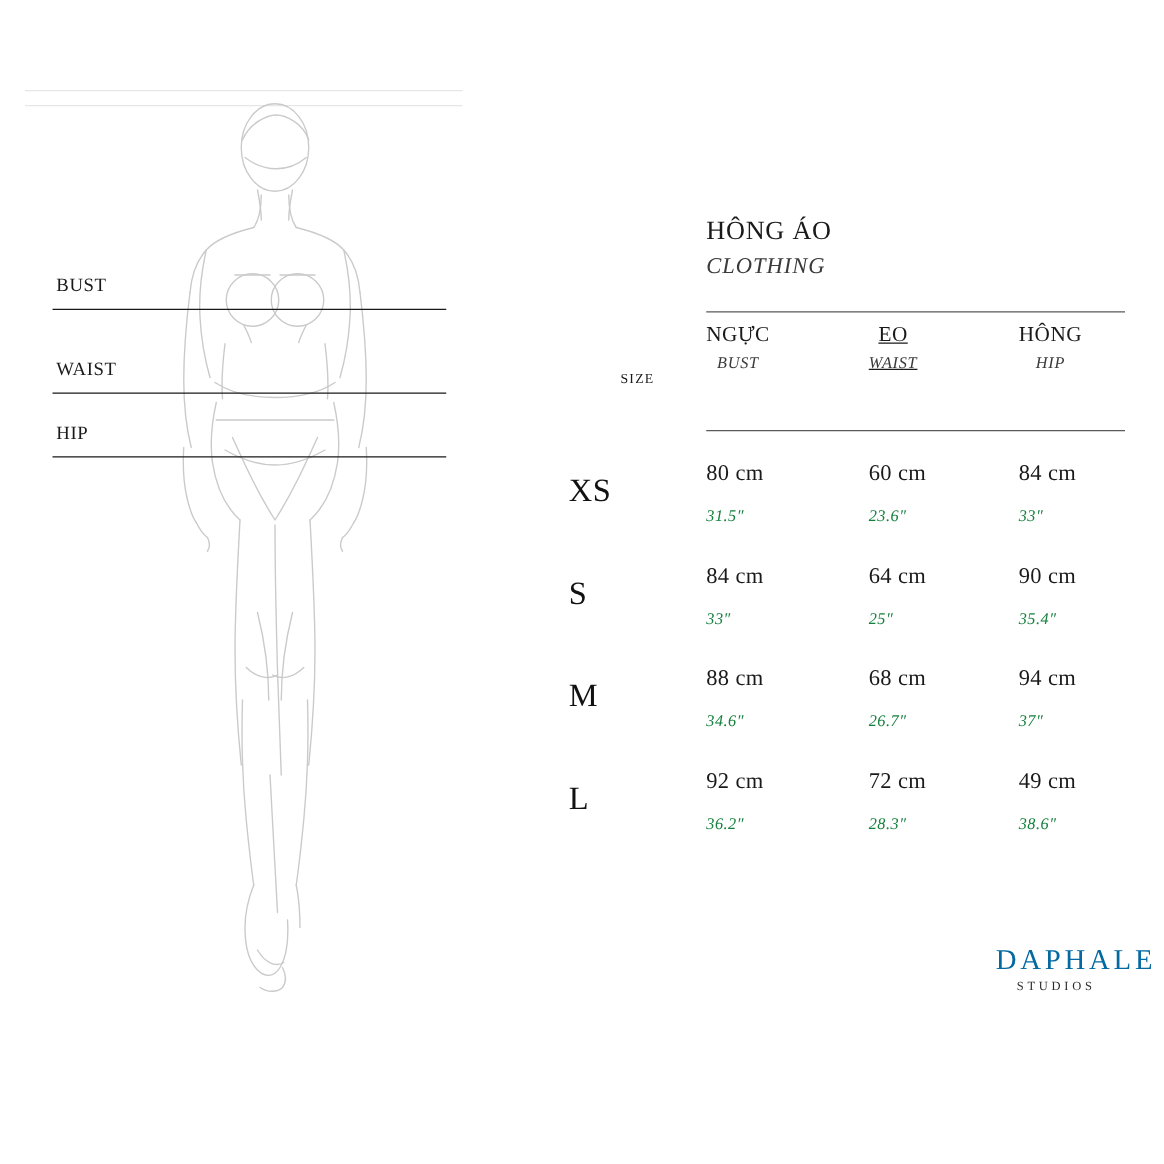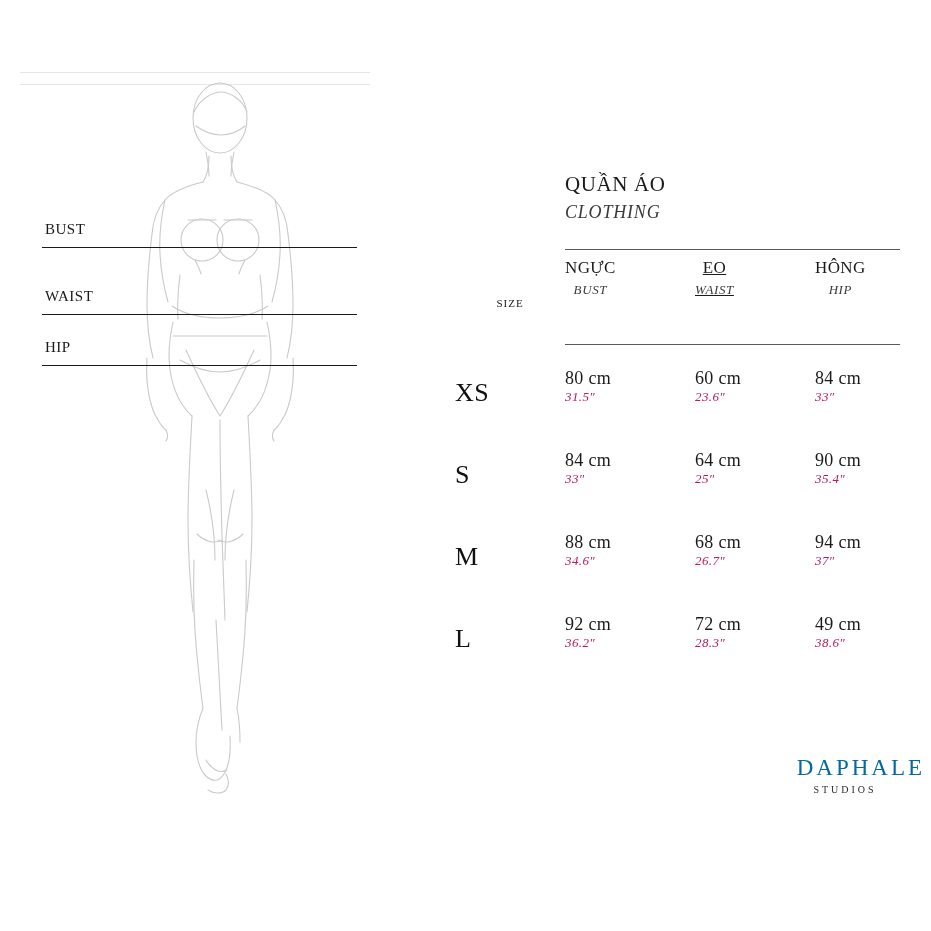--- a/index.html
+++ b/index.html
@@ -158,22 +158,22 @@
   }
   .cell .cm {
     font-size: 18px;
     letter-spacing: 0.3px;
     color: #1a1a1a;
   }
   .cell .inch {
     font-size: 13px;
     font-style: italic;
     letter-spacing: 0.4px;
-    color: #be185d;
-    margin-top: 0;
+    color: #15803d;
+    margin-top: 16px;
   }
   .cell-bust { left: 110px; }
   .cell-waist { left: 240px; }
   .cell-hip  { left: 360px; }
 
   
   #brand {
     position: absolute;
     left: 310px;
     top: 755px;
@@ -266,21 +266,21 @@
   <div class="measure-label" id="label-waist">WAIST</div>
   <div class="measure-rule" id="rule-waist"></div>
 
   <div class="measure-label" id="label-hip">HIP</div>
   <div class="measure-rule" id="rule-hip"></div>
 </div>
 
 <div id="table-panel">
 
   <div id="heading-block">
-    <div id="heading-vn">QUẦN ÁO</div>
+    <div id="heading-vn">HÔNG ÁO</div>
     <div id="heading-en">CLOTHING</div>
   </div>
 
   <div class="hrule" id="rule-top"></div>
 
   <div id="col-headers">
     <div class="col-head" id="head-bust">
       <div class="vn">NGỰC</div>
       <div class="en">BUST</div>
     </div>

